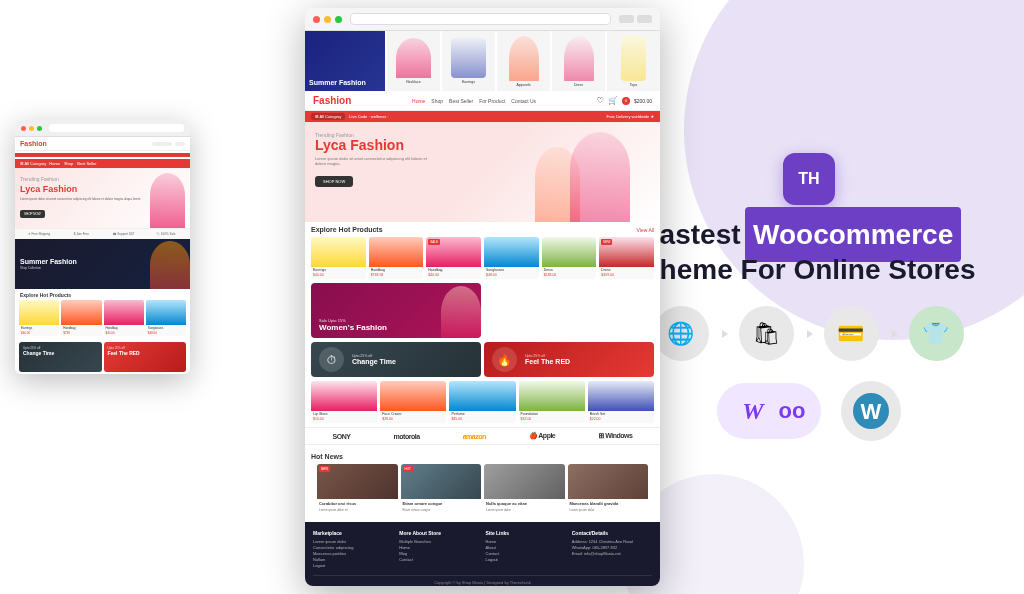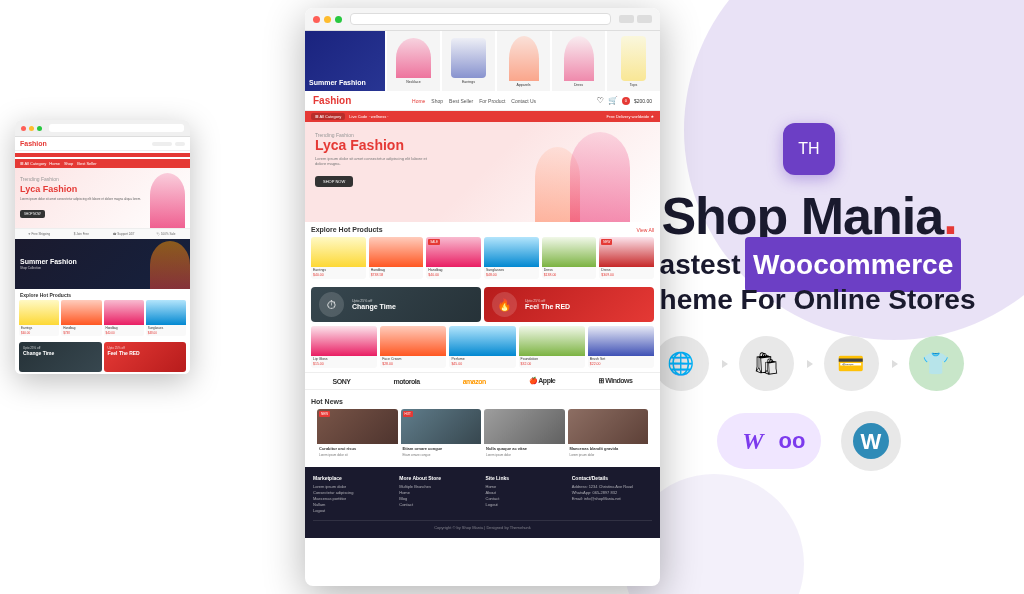--- a/index.html
+++ b/index.html
@@ -670,21 +670,21 @@
     .th-logo-box {
       width: 52px;
       height: 52px;
       background: #6c3fc5;
       border-radius: 12px;
       display: flex;
       align-items: center;
       justify-content: center;
       color: #fff;
       font-size: 16px;
-      font-weight: normal;
+      font-weight: bold;
       box-shadow: 0 4px 15px rgba(108,63,197,0.4);
     }
     .th-brand-name {
       font-size: 26px;
       font-weight: bold;
       color: #333;
     }
     .th-brand-name span {
       color: #6c3fc5;
     }
@@ -996,20 +996,27 @@
         <div class="lb-product-img prod-6">
           <div class="lb-sale-badge">NEW</div>
         </div>
         <div class="lb-product-name">Dress</div>
         <div class="lb-product-price">$309.00</div>
       </div>
     </div>
   </div>
 
   <div class="lb-fashion-banner">
+    <div class="lb-banner-item lb-banner-womens">
+      <div style="position:absolute;right:0;bottom:0;width:40px;height:52px;background:linear-gradient(180deg,#ffccbc,#e91e63);border-radius:50% 50% 0 0;opacity:0.5"></div>
+      <div class="lb-banner-text">
+        <div class="lb-banner-label">Sale Upto 15%</div>
+        <div class="lb-banner-title">Women's Fashion</div>
+      </div>
+    </div>
   </div>
 
   <div class="lb-promo-row">
     <div class="lb-promo-item lb-promo-change">
       <div class="lb-promo-circle">
         <span style="font-size:12px;color:#fff">⏱</span>
       </div>
       <div>
         <div class="lb-promo-small-label">Upto 25% off</div>
         <div class="lb-promo-big-title">Change Time</div>
@@ -1130,23 +1137,20 @@
 </div>
 
 <div class="right-panel">
 
   <div class="brand-logo-area">
     <div class="th-logo-box">
       <span>TH</span>
     </div>
   </div>
 
-  <div class="shop-mania-title">
-    <span>Shop Mania</span><span class="dot">.</span>
-  </div>
 
   <div>
     <div style="margin-bottom:4px">
       <span class="fastest-text">Fastest</span>
       <span class="fastest-text"> </span>
       <span class="fastest-text woocommerce-highlight">Woocommerce</span>
     </div>
     <div class="for-online-text">Theme For Online Stores</div>
   </div>
 

